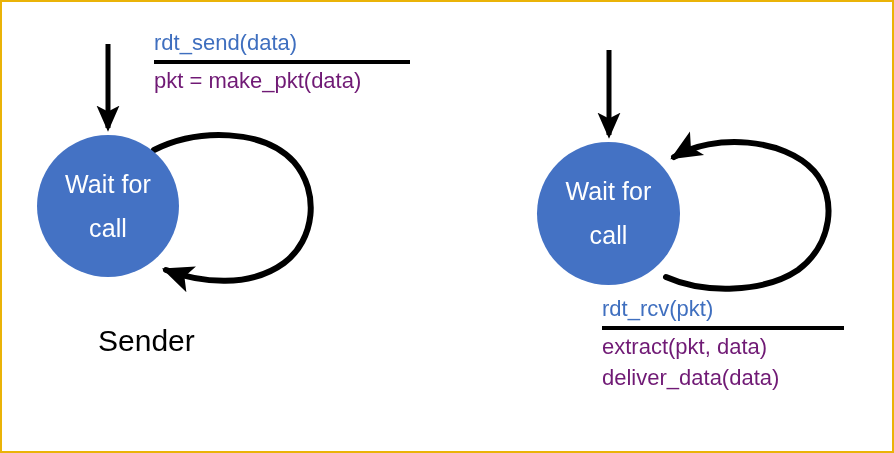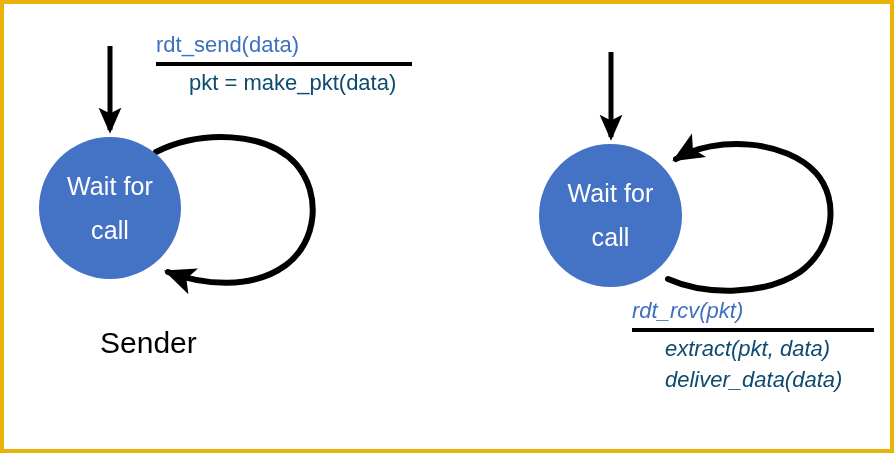--- a/index.html
+++ b/index.html
@@ -8,21 +8,21 @@
     background: #ffffff;
   }
   body {
     font-family: "Liberation Sans", sans-serif;
   }
   #canvas {
     position: relative;
     width: 894px;
     height: 453px;
     background: #ffffff;
-    border: 4px solid #eab308;
+    border: 2px solid #eab308;
     box-sizing: border-box;
     overflow: hidden;
   }
   .svg-layer {
     position: absolute;
     left: 0;
     top: 0;
     width: 894px;
     height: 453px;
     pointer-events: none;
@@ -60,22 +60,21 @@
   }
   .action-event {
     color: #3F6FBF;
   }
   .action-rule {
     height: 4px;
     background: #000000;
     margin: 1px 0 2px 0;
   }
   .action-op {
-    color: #0c4a6e;
-    margin-left: 33px;
+    color: #701a75;
   }
 </style>
 </head>
 <body>
 
 <div id="canvas">
 
   <svg class="svg-layer" viewBox="0 0 894 453">
     <defs>
       <marker id="ah" viewBox="0 0 10 10" refX="8.6" refY="5" markerWidth="5.2" markerHeight="5.2" orient="auto-start-reverse">
@@ -118,20 +117,20 @@
   </div>
 
   <div class="side-label" style="left:96px; top:322px;">Sender</div>
 
 
   <div class="state-node" style="left:535px; top:140px; width:143px; height:143px;">
     <span>Wait for</span>
     <span>call</span>
   </div>
 
-  <div class="action-block" style="left:628px; top:292px; width:242px;font-style:italic;">
+  <div class="action-block" style="left:600px; top:292px; width:242px;">
     <div class="action-event">rdt_rcv(pkt)</div>
     <div class="action-rule"></div>
     <div class="action-op">extract(pkt, data)</div>
     <div class="action-op">deliver_data(data)</div>
   </div>
 
 </div>
 
 </body></html>

